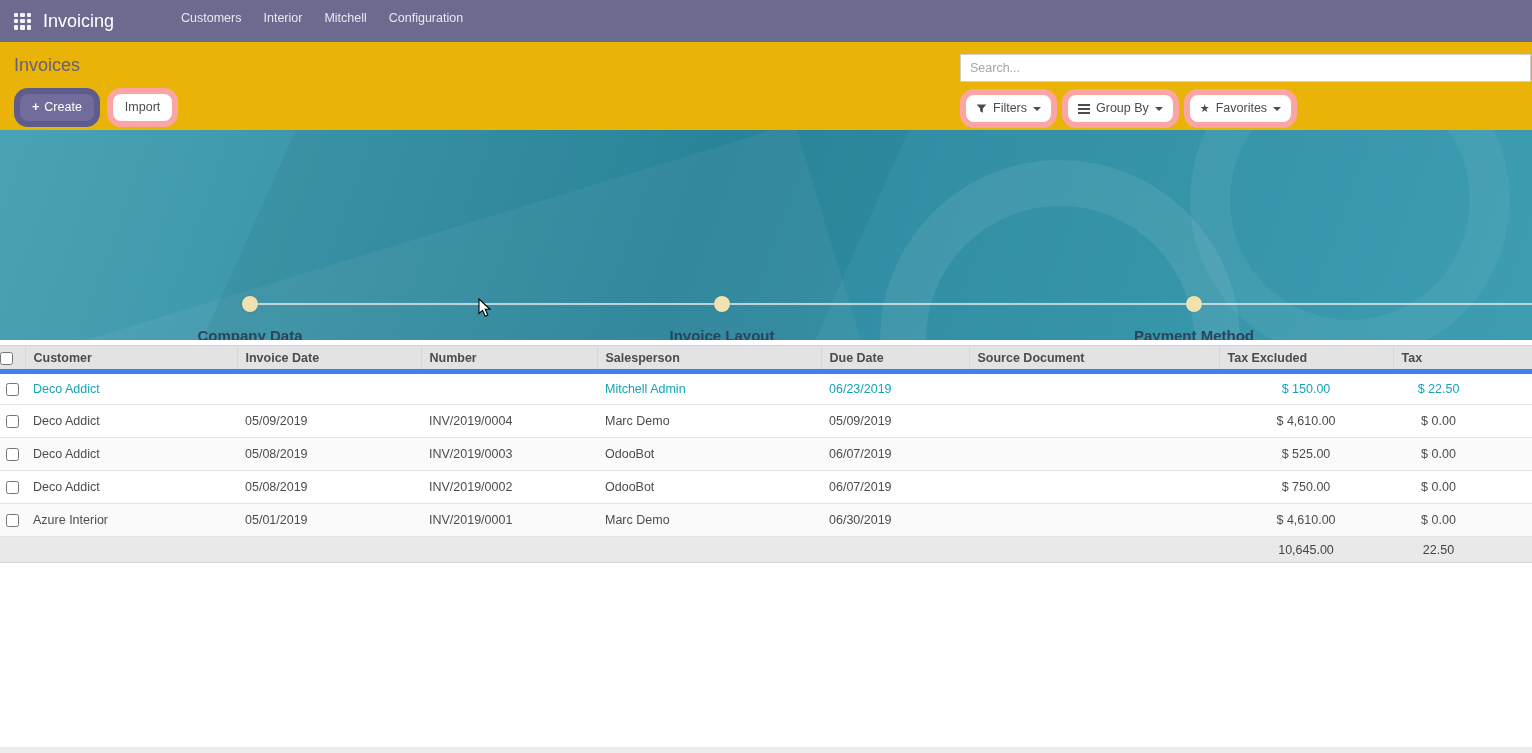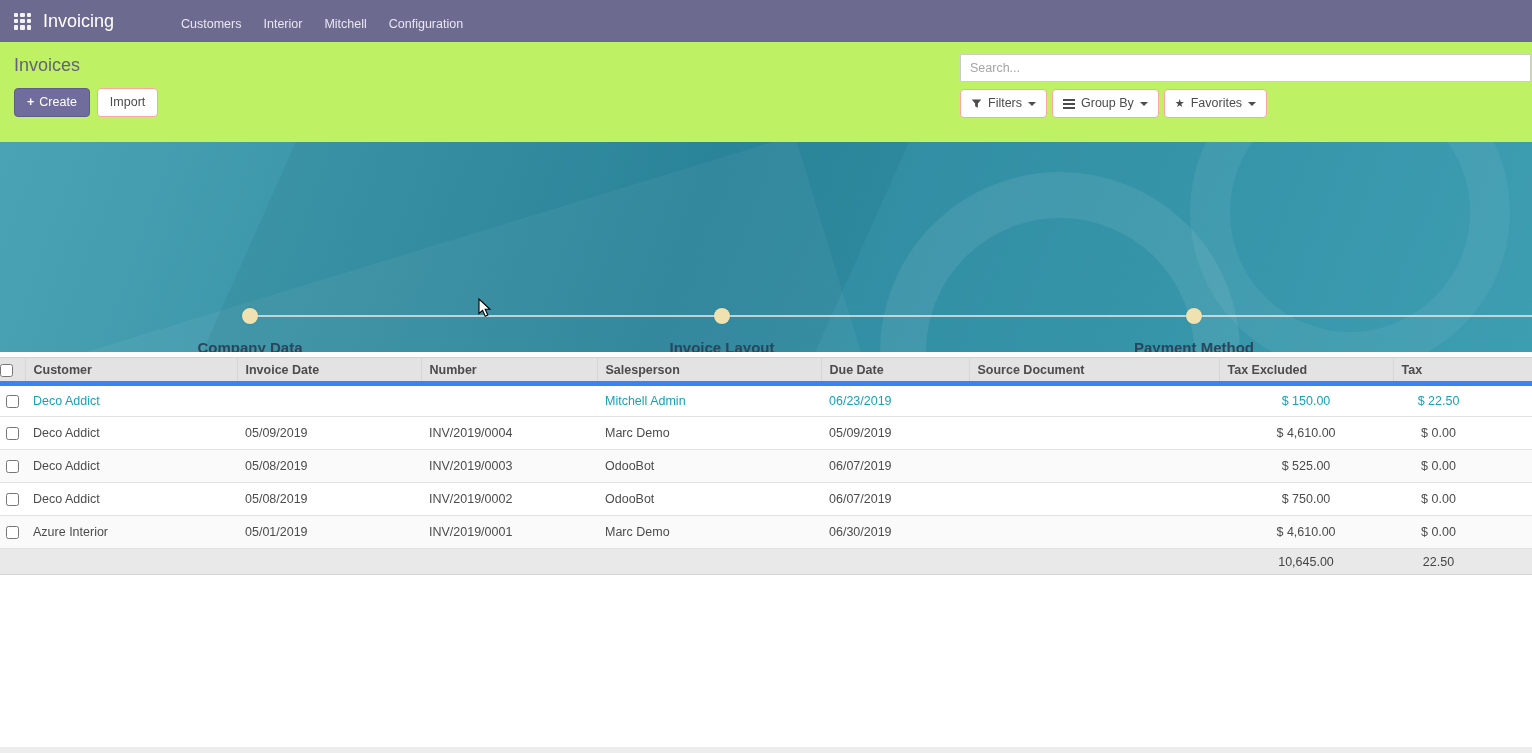--- a/index.html
+++ b/index.html
@@ -7,28 +7,28 @@
   body{
     font-family:"Liberation Sans",sans-serif;
     background:#fff;color:#4c4c4c;overflow:hidden;position:relative;
   }
 
   
   .navbar{height:42px;background:#6c6a8e;display:flex;align-items:center;padding:0 8px;}
   .apps-icon{width:17px;height:17px;display:grid;grid-template-columns:repeat(3,1fr);gap:2px;margin:0 12px 0 6px;cursor:pointer;flex:none;}
   .apps-icon i{background:rgba(255,255,255,.92);border-radius:1px;}
   .brand{color:#fff;font-size:18px;font-weight:500;text-decoration:none;margin-right:56px;}
-  .nav-menu{display:flex;align-items:flex-start;height:34px;}
+  .nav-menu{display:flex;align-items:flex-end;height:34px;}
   .nav-menu a{color:#e9e7f2;font-size:12.5px;text-decoration:none;padding:13px 11px;cursor:pointer;}
 
   
-  .control-panel{position:relative;height:100px;padding:12px 0 0 14px;background:#bef264;}
+  .control-panel{position:relative;height:88px;padding:12px 0 0 14px;background:#eab308;}
   .page-title{font-size:18px;color:#65617a;line-height:22px;}
   .cp-buttons{margin-top:12px;display:flex;gap:7px;}
-  .btn{font-size:12.5px;border-radius:4px;padding:6px 12px;cursor:pointer;background:#fff;border:1px solid #fca5a5;color:#4c4c4c;line-height:15px;}
+  .btn{font-size:12.5px;border-radius:14px;padding:6px 12px;cursor:pointer;background:#fff;border:6px solid #fca5a5;color:#4c4c4c;line-height:15px;}
   .btn-primary{background:#706c9c;border-color:#5f5b8a;color:#fff;}
   .btn-primary .plus{font-weight:bold;margin-right:5px;}
   .cp-right{position:absolute;top:12px;right:0;width:572px;}
   .search-input{width:571px;height:28px;border:1px solid #ccc;padding:0 9px;font-size:12.5px;color:#4c4c4c;font-family:"Liberation Sans",sans-serif;outline:none;}
   .search-input::placeholder{color:#a5a5a5;}
   .cp-filters{margin-top:7px;display:flex;gap:5px;}
   .cp-filters .btn{display:inline-flex;align-items:center;gap:6px;padding:6px 10px;}
   .caret{display:inline-block;width:0;height:0;border-left:4px solid transparent;border-right:4px solid transparent;border-top:4px solid #4c4c4c;}
   .icon-star{color:#4c4c4c;font-size:11px;line-height:1;}
 

